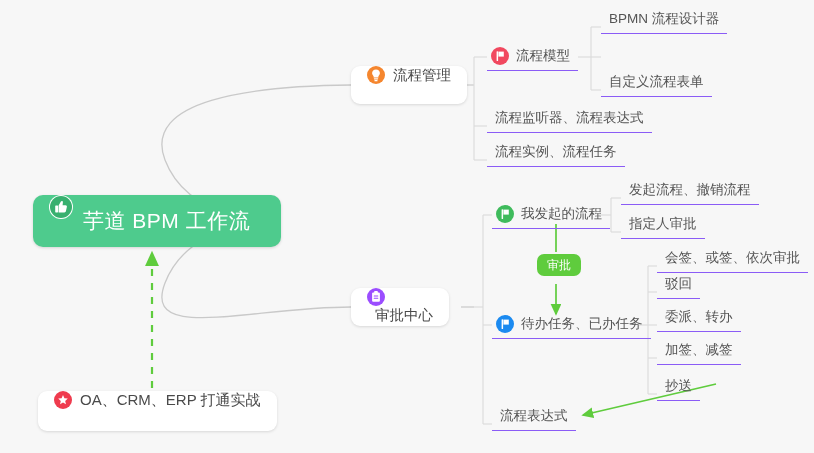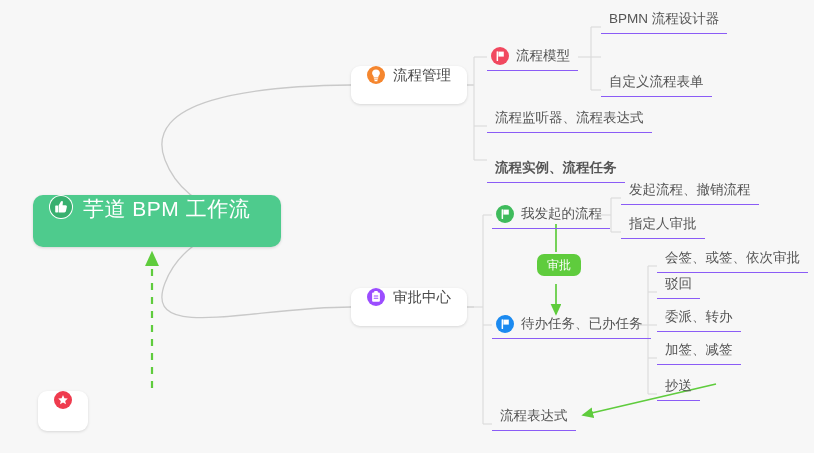--- a/index.html
+++ b/index.html
@@ -27,35 +27,35 @@
     left: 33px; top: 195px;
     width: 248px; height: 52px;
     background: #4ecb8d;
     border-radius: 10px;
     padding: 0 16px;
     box-shadow: 0 1px 3px rgba(0,0,0,.14);
     color: #ffffff;
     font-size: 21px;
     letter-spacing: .5px;
   }
-  .root .label { margin-left: 10px; white-space: nowrap; }
+  .root .label { margin-left: 10px; white-space: nowrap; margin-top: 12px; }
 
   .card {
     background: #ffffff;
     border-radius: 9px;
     box-shadow: 0 1px 3px rgba(0,0,0,.13);
     padding: 0 16px;
     height: 38px;
     font-size: 14.5px;
     color: #4a4a4a;
   }
   .card .label { margin-left: 8px; white-space: nowrap; }
 
   .node-process-mgmt { left: 351px; top: 66px; }
-  .node-approval-center { left: 351px; top: 288px; }
+  .node-approval-center { left: 351px; top: 288px; flex-direction: column; }
   .node-integration { left: 38px; top: 391px; height: 40px; font-size: 15px; }
 
   
   .plain {
     position: absolute;
     font-size: 13.5px;
     color: #555555;
     white-space: nowrap;
     padding: 0 8px 5px 8px;
     display: flex;
@@ -192,21 +192,21 @@
   <div class="plain" style="left:601px; top:8px;">
     <span>BPMN 流程设计器</span>
   </div>
   <div class="plain" style="left:601px; top:71px;">
     <span>自定义流程表单</span>
   </div>
 
   <div class="plain" style="left:487px; top:107px;">
     <span>流程监听器、流程表达式</span>
   </div>
-  <div class="plain" style="left:487px; top:157px;font-weight:bold;">
+  <div class="plain" style="left:487px; top:141px;">
     <span>流程实例、流程任务</span>
   </div>
 
   <div class="node card node-approval-center">
     <span class="ic ic-purple">
       <svg width="18" height="18" viewBox="0 0 18 18">
         <rect x="5.1" y="4.4" width="7.8" height="9.4" rx="1.1" fill="#ffffff"></rect>
         <rect x="7.1" y="3.0" width="3.8" height="2.3" rx="0.9" fill="#ffffff"></rect>
         <rect x="6.6" y="7.6" width="4.8" height="0.95" rx="0.45" fill="#9b4dff"></rect>
         <rect x="6.6" y="9.7" width="4.8" height="0.95" rx="0.45" fill="#9b4dff"></rect>
@@ -260,19 +260,20 @@
   <div class="plain" style="left:492px; top:405px;">
     <span>流程表达式</span>
   </div>
 
   <div class="node card node-integration">
     <span class="ic ic-star">
       <svg width="18" height="18" viewBox="0 0 18 18">
         <path d="M9 4.1 L10.4 7.3 L13.8 7.6 L11.2 9.9 L12.0 13.3 L9 11.5 L6.0 13.3 L6.8 9.9 L4.2 7.6 L7.6 7.3 Z" fill="#ffffff"></path>
       </svg>
     </span>
+    <span class="label">OA、CRM、ERP 打通实战</span>
   </div>
 
   <div class="tag tag-approve">
     <span>审批</span>
   </div>
 
 </div>
 
 </body></html>

